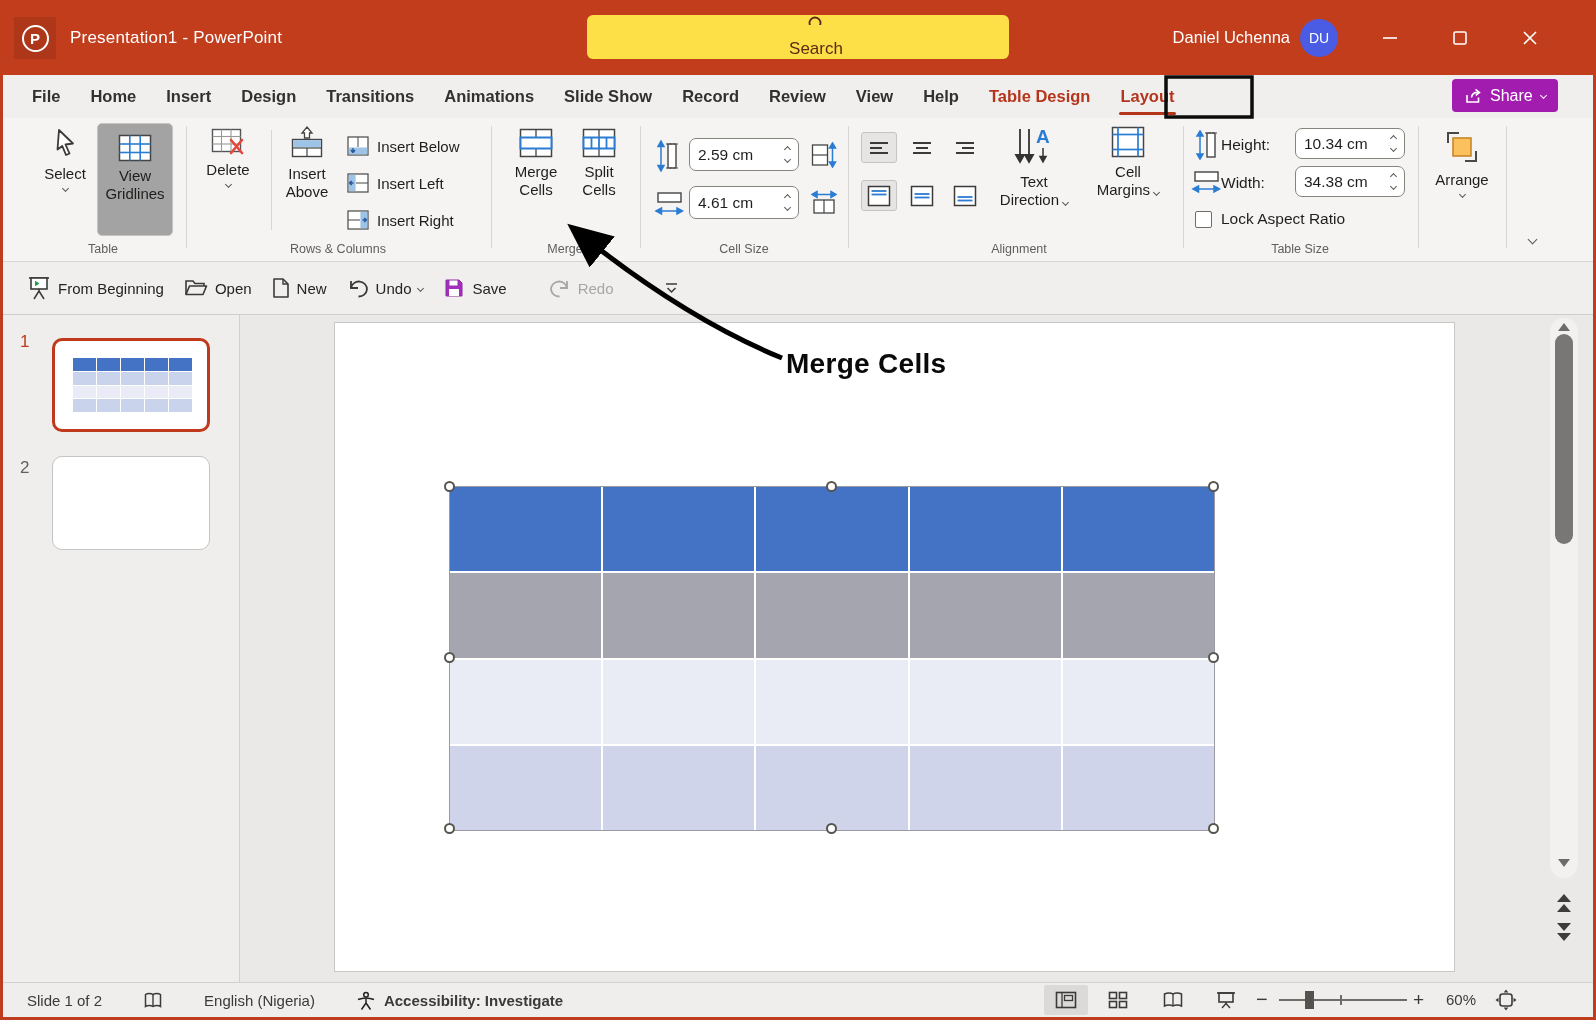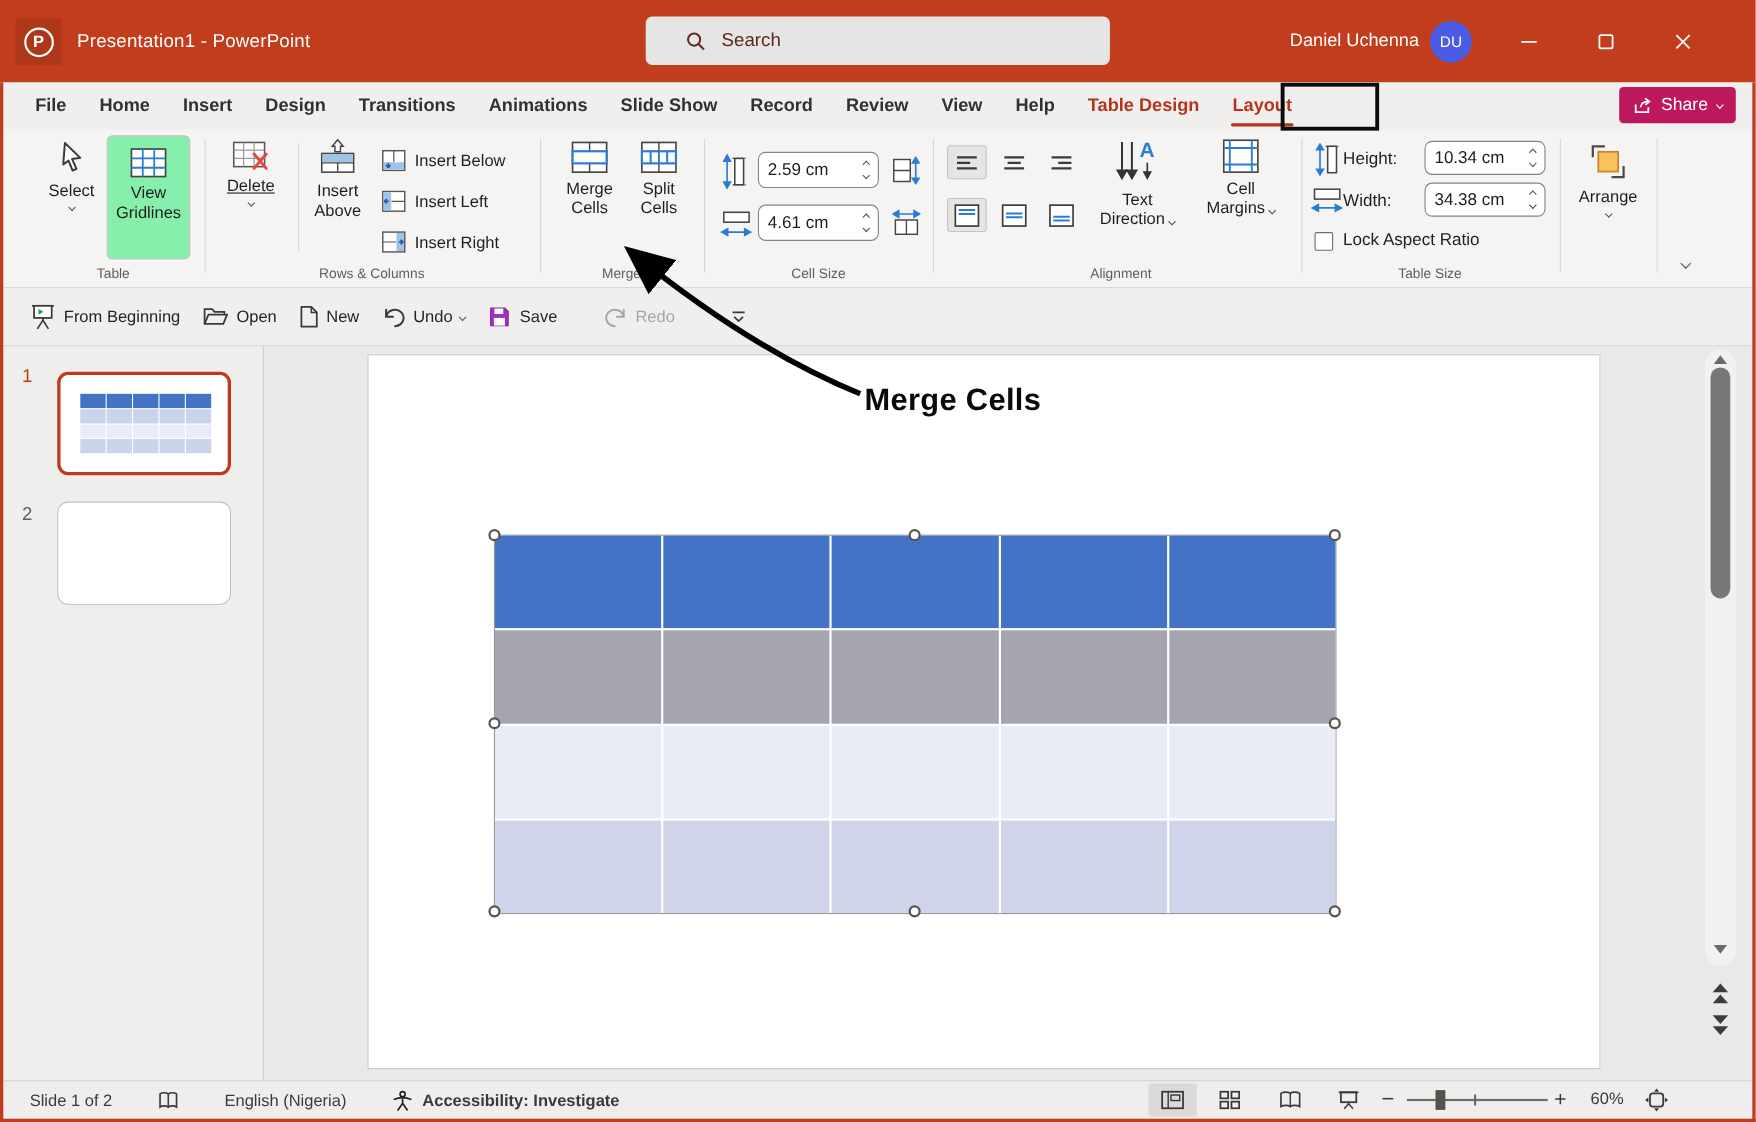--- a/index.html
+++ b/index.html
@@ -6,41 +6,41 @@
   html,body { width:1596px; height:1020px; }
   body { font-family:"Liberation Sans", sans-serif; background:#fff; position:relative; overflow:hidden; }
   .a { position:absolute; }
   .app { position:absolute; inset:0; width:1596px; height:1020px; background:#fff; }
 
   
   .titlebar { left:0; top:0; width:1596px; height:75px; background:#C23D1C; color:#fff; }
   .logo-tile { left:14px; top:17px; width:42px; height:42px; background:rgba(0,0,0,0.10); display:flex; align-items:center; justify-content:center; }
   .logo-circle { width:27px; height:27px; border:2.5px solid #fff; border-radius:50%; display:flex; align-items:center; justify-content:center; font-weight:bold; font-size:15px; color:#fff; }
   .doc-title { left:70px; top:0; height:75px; display:flex; align-items:center; font-size:17px; letter-spacing:.2px; }
-  .searchbox { left:587px; top:15px; width:422px; height:44px; background:#e5e5e5; border-radius:6px; display:flex; align-items:center; padding-left:36px; gap:14px; color:#5E2817; font-size:17px; cursor:pointer; }
+  .searchbox { left:587px; top:15px; width:422px; height:44px; background:#fde047; border-radius:6px; display:flex; align-items:center; padding-left:36px; gap:14px; color:#5E2817; font-size:17px; cursor:pointer;flex-direction:column; }
   .user-name { left:1160px; top:0; width:130px; height:75px; display:flex; align-items:center; justify-content:flex-end; font-size:16.5px; }
   .avatar { left:1300px; top:19px; width:38px; height:38px; border-radius:50%; background:#4A5CE4; color:#fff; display:flex; align-items:center; justify-content:center; font-size:14px; }
   .winbtn { top:0; width:60px; height:75px; display:flex; align-items:center; justify-content:center; }
 
   
   .tabrow { left:3px; top:75px; width:1590px; height:43px; background:#F1EFEE; display:flex; align-items:center; padding-left:14px; }
   .tab { padding:0 15px; font-size:16.5px; color:#323130; height:43px; display:flex; align-items:center; cursor:pointer; white-space:nowrap;font-weight:bold; }
   .tab.contextual { color:#B4351B; }
   .tab.active { color:#B4351B; font-weight:bold; position:relative; }
   .tab.active::after { content:""; position:absolute; left:14px; right:14px; bottom:3px; height:3px; background:#B4351B; border-radius:2px; }
-  .share-btn { left:1452px; top:79px; height:33px; background:#be185d; border-radius:4px; color:#fff; display:flex; align-items:center; gap:8px; padding:0 12px; font-size:16px; cursor:pointer;margin-left:20px; }
+  .share-btn { left:1452px; top:79px; height:33px; background:#a21caf; border-radius:4px; color:#fff; display:flex; align-items:center; gap:8px; padding:0 12px; font-size:16px; cursor:pointer; }
 
   
   .ribbon { left:3px; top:118px; width:1590px; height:144px; background:#F6F4F3; border-bottom:1px solid #D8D5D4; }
   .gsep { width:1px; background:#D9D6D5; top:8px; height:122px; }
   .gsep.short { top:12px; height:100px; }
   .glabel { top:124px; font-size:12.5px; color:#605E5C; text-align:center; white-space:nowrap; transform:translateX(-50%); }
   .rbtn { display:flex; flex-direction:column; align-items:center; text-align:center; font-size:15px; color:#1f1e1d; line-height:1.18; cursor:pointer; gap:3px; }
   .rbtn .lbl { margin-top:2px; }
-  .selbox { background:#86efac; border:1px solid #C6C4C3; border-radius:5px; }
+  .selbox { background:#a3a3a3; border:1px solid #C6C4C3; border-radius:5px; }
   .chv { display:inline-block; width:7px; height:7px; border-right:1.6px solid #5a5856; border-bottom:1.6px solid #5a5856; transform:rotate(45deg); }
   .chv.s { width:5px; height:5px; }
   .chv.up { transform:rotate(-135deg); }
   .smallbtn { display:flex; align-items:center; gap:8px; font-size:15px; color:#1f1e1d; cursor:pointer; white-space:nowrap; }
   .numbox { background:#fff; border:1px solid #86847F; border-radius:7px; display:flex; align-items:center; padding:0 8px; font-size:15.5px; color:#1f1e1d; position:absolute; }
   .numbox .val { flex:1; }
   .spin { display:flex; flex-direction:column; gap:5px; align-items:center; padding-left:6px; }
   .alignbtn { width:36px; height:31px; display:flex; align-items:center; justify-content:center; cursor:pointer; border-radius:3px; }
   .alignbtn.sel { background:#E7E5E4; border:1px solid #C6C4C3; }
   .cklabel { font-size:15px; color:#1f1e1d; }
@@ -172,21 +172,21 @@
           <g stroke="#2B7CD3" stroke-width="1.6">
             <line x1="1.5" y1="10" x2="32.5" y2="10"></line>
             <line x1="1.5" y1="18.5" x2="32.5" y2="18.5"></line>
             <line x1="11.8" y1="1.5" x2="11.8" y2="26.5"></line>
             <line x1="22.2" y1="1.5" x2="22.2" y2="26.5"></line>
           </g>
         </svg>
       <span class="lbl" style="width:70px">View Gridlines</span>
     </div>
 
-    <div class="a rbtn" style="left:196px; top:10px; width:58px;text-decoration:underline;">
+    <div class="a rbtn" style="left:196px; top:10px; width:58px;">
       <svg width="34" height="28">
           <rect x="1.5" y="1.5" width="28" height="22" fill="#fff" stroke="#555" stroke-width="1.4"></rect>
           <g stroke="#9a9896" stroke-width="1.1">
             <line x1="1.5" y1="8.5" x2="29.5" y2="8.5"></line>
             <line x1="1.5" y1="16" x2="29.5" y2="16"></line>
             <line x1="10.5" y1="1.5" x2="10.5" y2="23.5"></line>
             <line x1="20" y1="1.5" x2="20" y2="23.5"></line>
           </g>
           <g stroke="#E8453C" stroke-width="2.6" stroke-linecap="round">
             <line x1="20" y1="12" x2="31" y2="25"></line>

